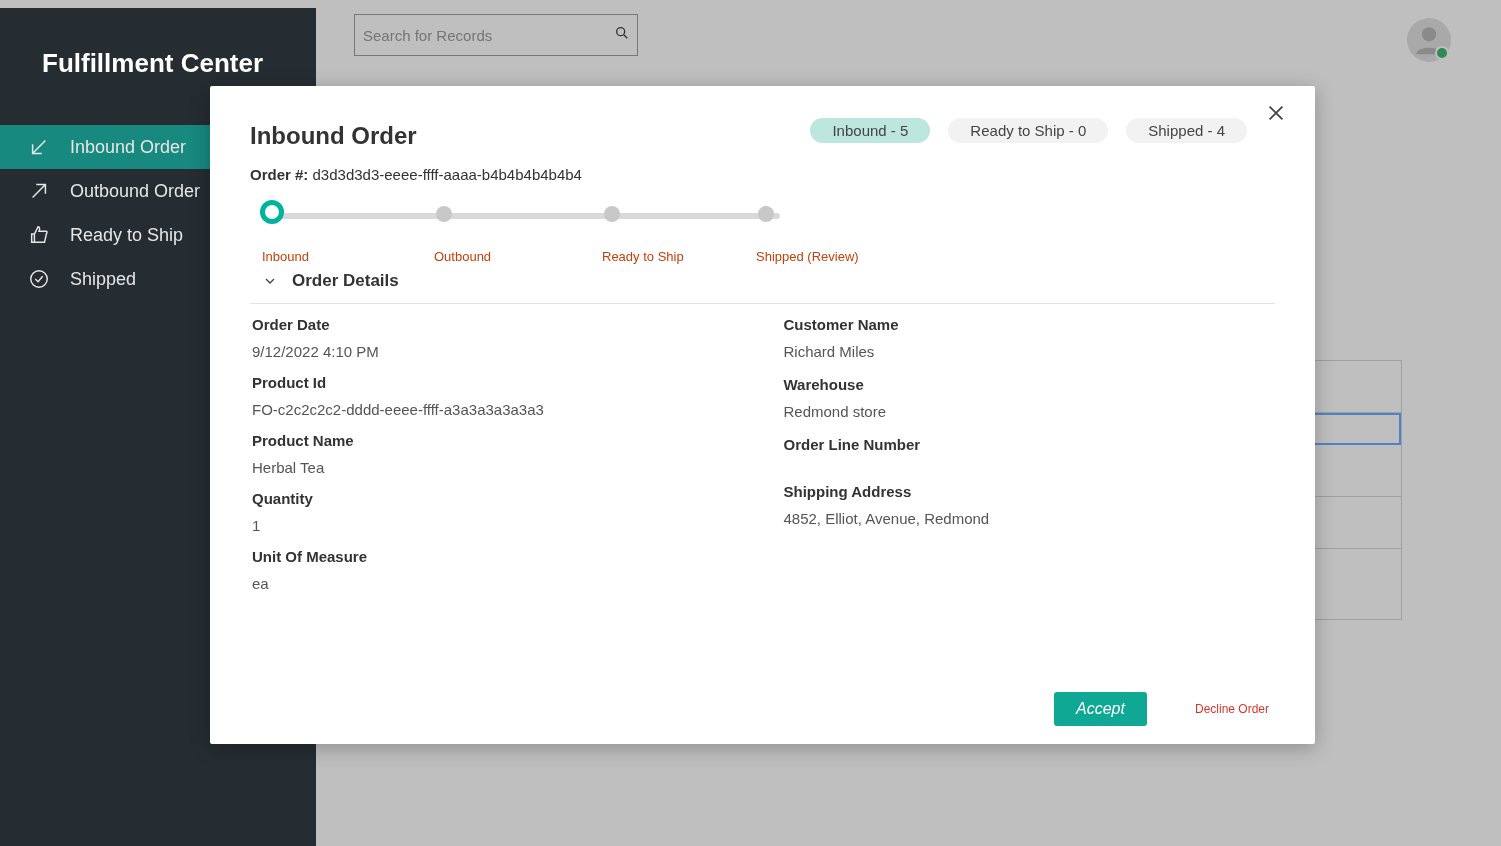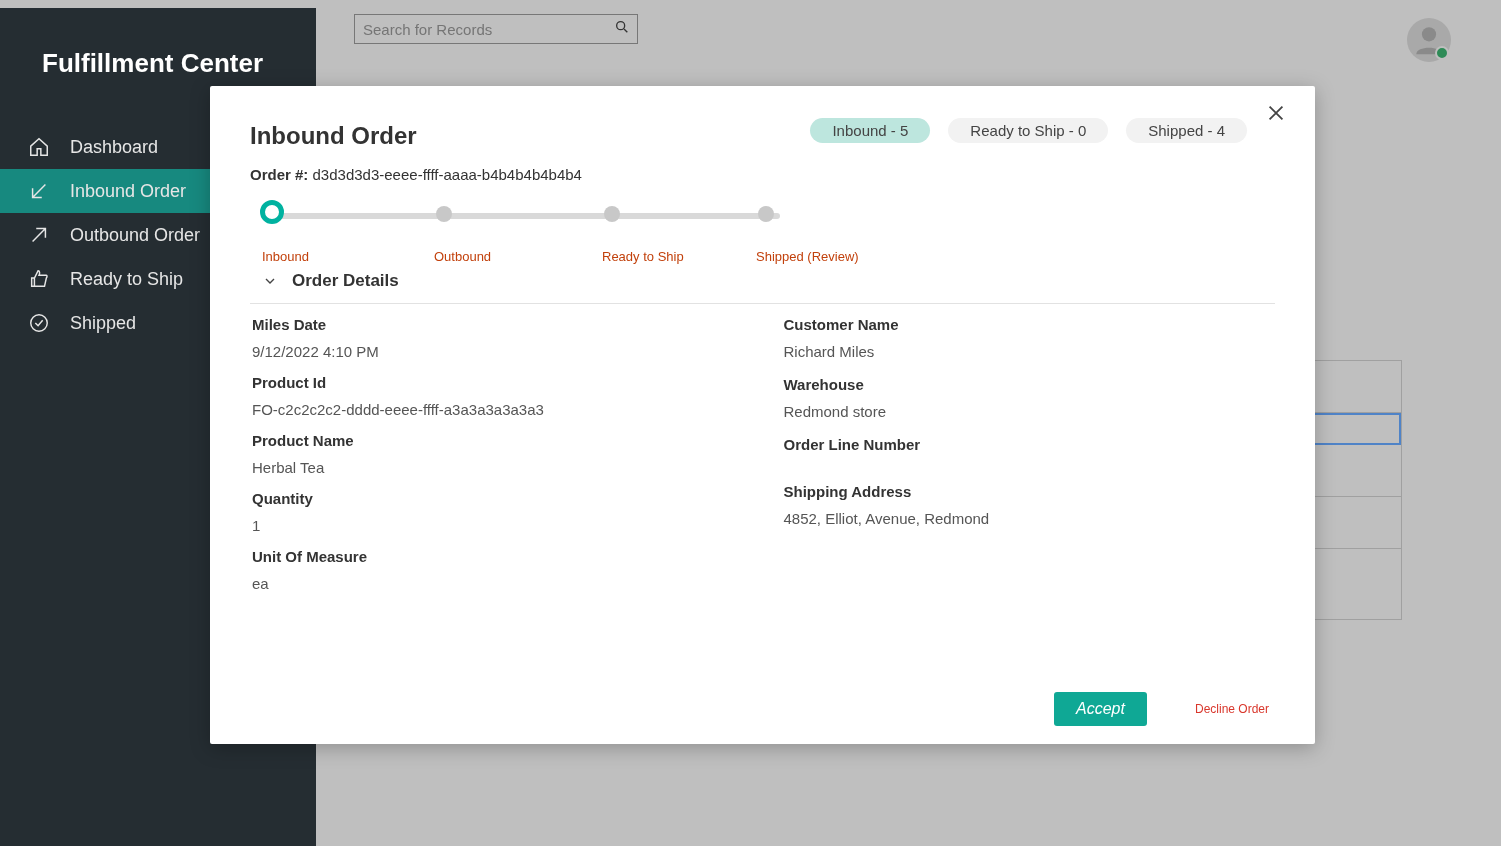--- a/index.html
+++ b/index.html
@@ -25,21 +25,21 @@
 
   
   .main {
     position:absolute; left:316px; top:0; right:0; height:846px;
     background:#bfbfbf;
   }
   .topbar {
     position:absolute; top:14px; left:38px; right:30px; height:30px;
   }
   .search-wrap {
-    position:absolute; left:0; top:0; width:284px; height:30px;
+    position:absolute; left:0; top:0; width:284px; height:42px;
     border:1px solid #777; background:#bfbfbf; display:flex; align-items:center;
   }
   .search-wrap input {
     border:none; background:transparent; flex:1; padding:0 8px; font-size:15px; color:#555; outline:none;
   }
   .search-wrap .search-icon { width:30px; text-align:center; color:#333; }
   .avatar {
     position:absolute; right:20px; top:4px; width:44px; height:44px; border-radius:50%;
     background:#a9a9a9; display:flex; align-items:center; justify-content:center;
   }
@@ -130,28 +130,20 @@
   .btn-decline {
     background:transparent; border:none; color:#d9372c; font-size:12px; cursor:pointer;
   }
 </style>
 </head>
 <body>
 
 <aside class="sidebar">
   <div class="app-title">Fulfillment Center</div>
   <ul class="sidebar-nav">
-    <li>
-      <span class="side-icon">
-        <svg viewBox="0 0 24 24">
-            <path d="M3 11 L12 3 L21 11 V21 H14 V14 H10 V21 H3 Z"></path>
-          </svg>
-      </span>
-      <span>Dashboard</span>
-    </li>
     <li class="active">
       <span class="side-icon">
         <svg viewBox="0 0 24 24">
             <path d="M19 5 L5 19 M5 9 V19 H15"></path>
           </svg>
       </span>
       <span>Inbound Order</span>
     </li>
     <li>
       <span class="side-icon">
@@ -253,21 +245,21 @@
   <div class="accordion-hdr">
     <svg viewBox="0 0 24 24">
         <path d="M6 9 L12 15 L18 9"></path>
       </svg>
     <span>Order Details</span>
   </div>
 
   <div class="details">
     <div class="col">
       <div class="field">
-        <div class="flabel">Miles Date</div>
+        <div class="flabel">Order Date</div>
         <div class="fvalue">9/12/2022 4:10 PM</div>
       </div>
       <div class="field">
         <div class="flabel">Product Id</div>
         <div class="fvalue">
           <span>FO-</span><span>c2c2c2c2-dddd-eeee-ffff-a3a3a3a3a3a3</span>
         </div>
       </div>
       <div class="field">
         <div class="flabel">Product Name</div>

